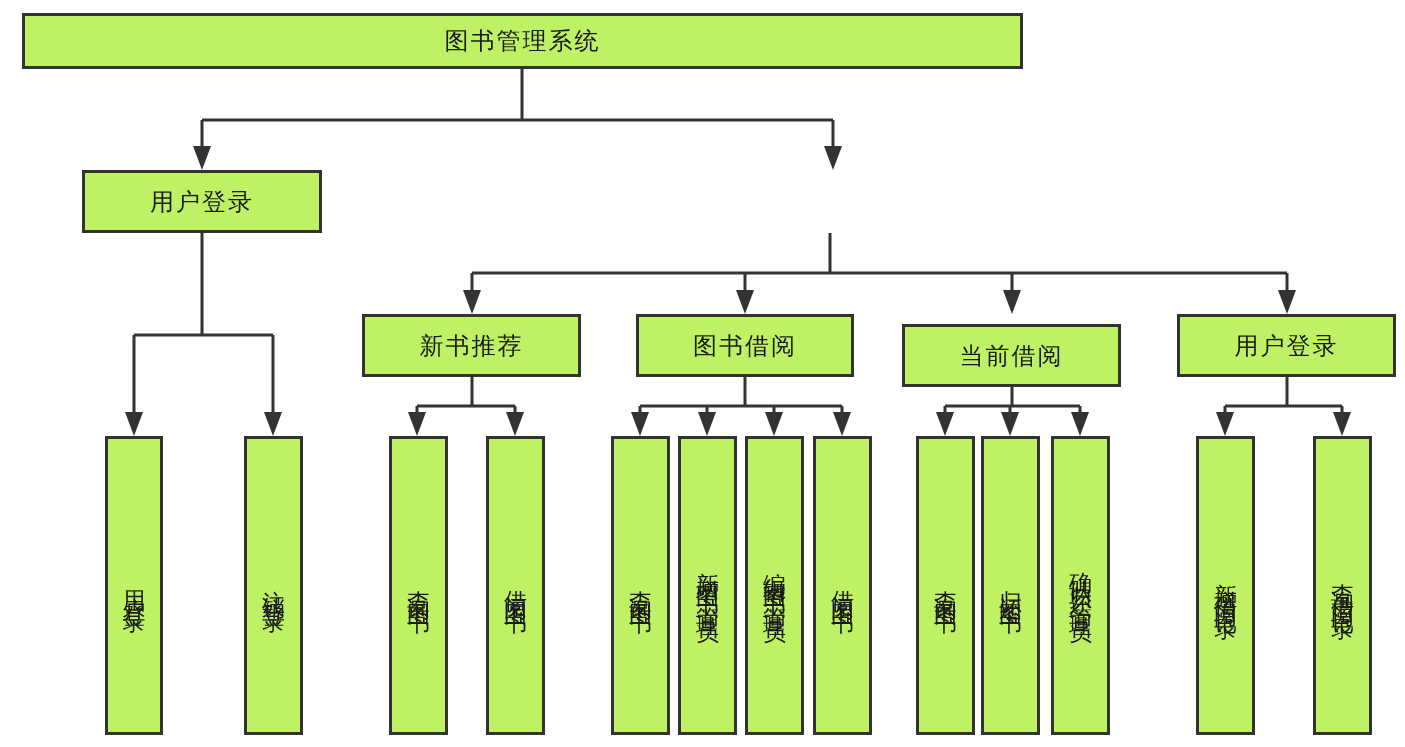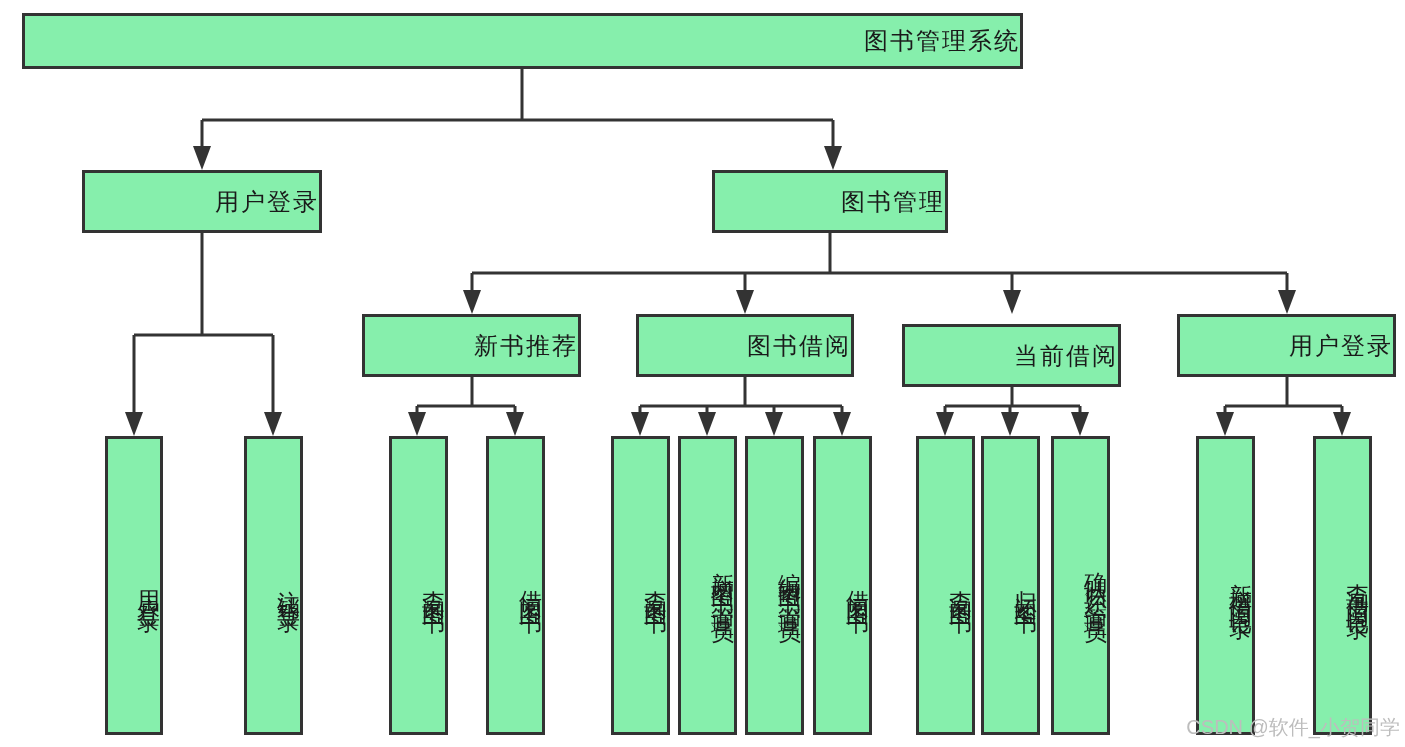--- a/index.html
+++ b/index.html
@@ -16,24 +16,24 @@
     background:var(--bg);
     overflow:hidden;
   }
   .wires{position:absolute;left:0;top:0;}
   .wires .ln{stroke:var(--line);stroke-width:3;fill:none;}
   .wires .ah{fill:var(--line);stroke:none;}
   .box{
     position:absolute;
     box-sizing:border-box;
     border:3px solid var(--line);
-    background:#86efac;
+    background:#bef264;
     display:flex;
     align-items:center;
-    justify-content:flex-end;
+    justify-content:center;
     color:var(--text);
   }
   .hlabel{
     font-size:24px;
     letter-spacing:2px;
     white-space:nowrap;
     color:var(--text);
   }
   .vlabel{
     writing-mode:vertical-rl;
@@ -81,23 +81,20 @@
       M1216 412 L1234 412 L1225 436 Z  M1333 412 L1351 412 L1342 436 Z"></path>
   </svg>
 
   <div class="box" style="left:22px;top:13px;width:1001px;height:56px">
     <span class="hlabel">图书管理系统</span>
   </div>
 
   <div class="box" style="left:82px;top:170px;width:240px;height:63px">
     <span class="hlabel">用户登录</span>
   </div>
-  <div class="box" style="left:712px;top:170px;width:236px;height:63px">
-    <span class="hlabel">图书管理</span>
-  </div>
 
   <div class="box" style="left:636px;top:314px;width:218px;height:63px">
     <span class="hlabel">图书借阅</span>
   </div>
   <div class="box" style="left:362px;top:314px;width:219px;height:63px">
     <span class="hlabel">新书推荐</span>
   </div>
   <div class="box" style="left:902px;top:324px;width:219px;height:63px">
     <span class="hlabel">当前借阅</span>
   </div>
@@ -142,14 +139,13 @@
     <span class="vlabel">确认归还（管理员）</span>
   </div>
 
   <div class="box leaf" style="left:1196px;top:436px;width:59px;height:299px">
     <span class="vlabel">新增借阅记录</span>
   </div>
   <div class="box leaf" style="left:1313px;top:436px;width:59px;height:299px">
     <span class="vlabel">查询借阅记录</span>
   </div>
 
-  <div class="watermark">CSDN @软件_小贺同学</div>
 </div>
 
 </body></html>

